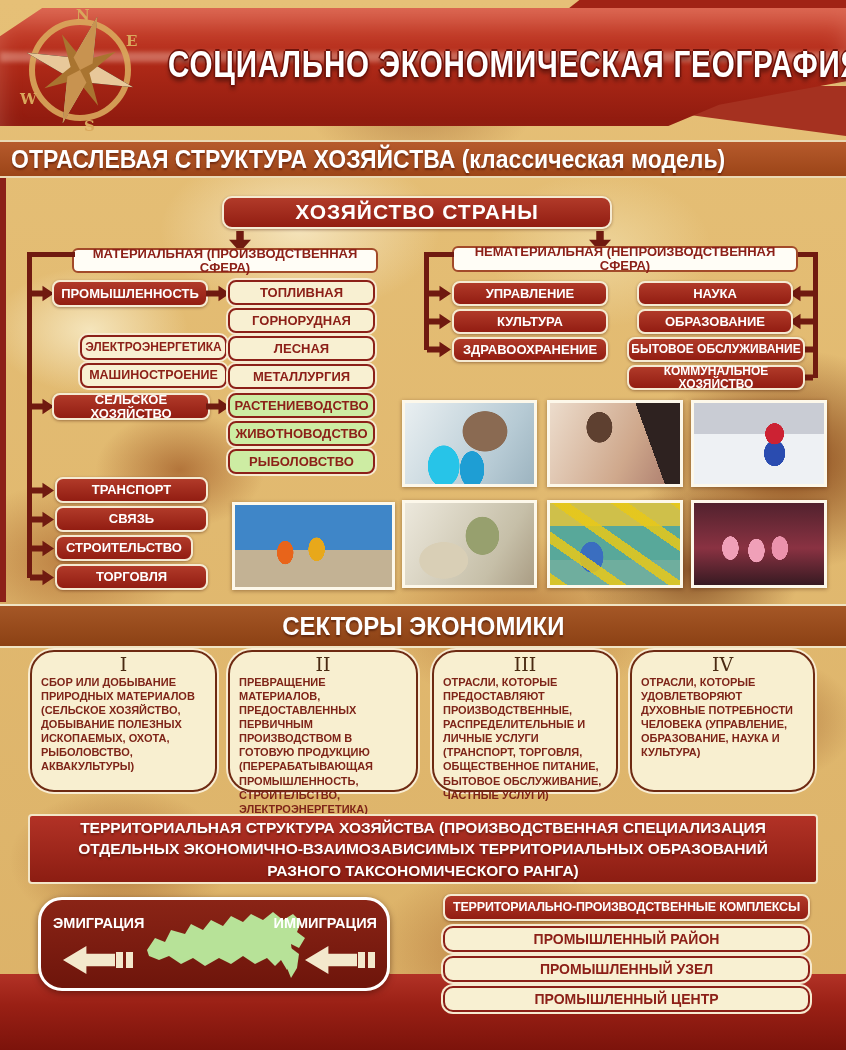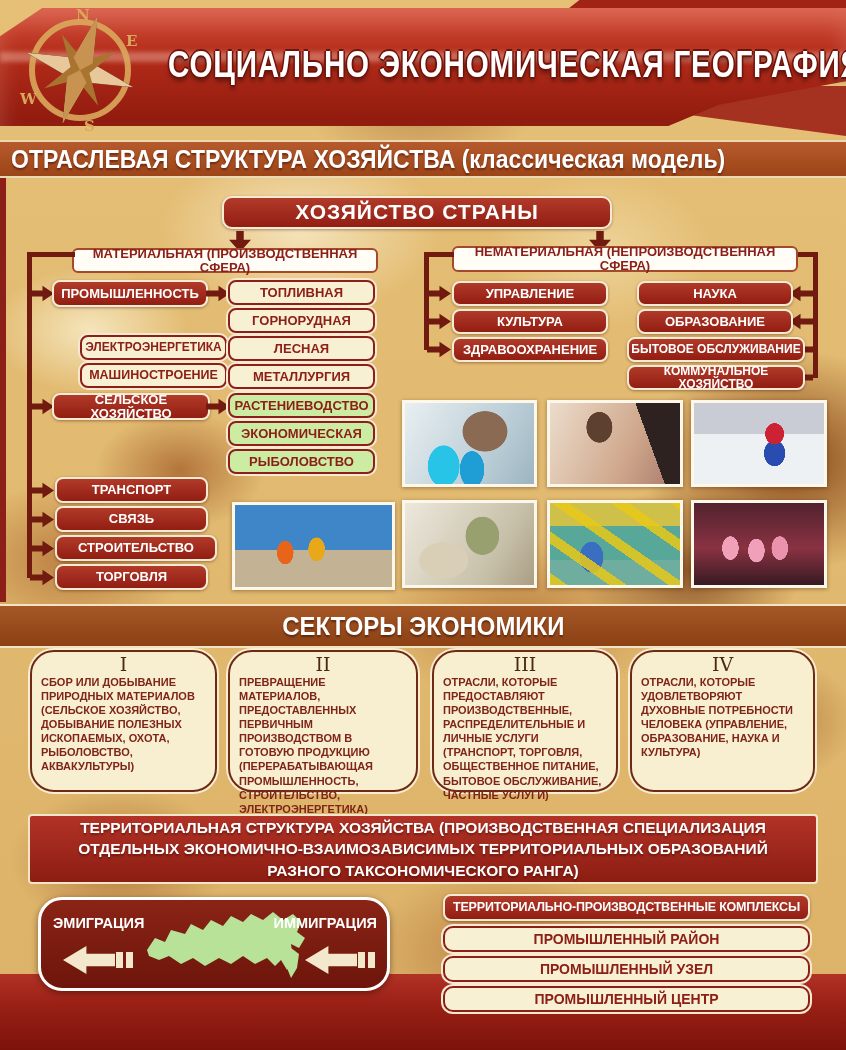--- a/index.html
+++ b/index.html
@@ -177,30 +177,30 @@
   <div class="arrow-right" style="left:30px; top:569px;"></div>
 
   <div class="bx bx-red" style="left:52px; top:280px; width:156px; height:27px;">ПРОМЫШЛЕННОСТЬ</div>
   <div class="arrow-right" style="left:206px; top:285px;"></div>
   <div class="bx bx-cream" style="left:80px; top:335px; width:147px; height:25px; font-size:12px;">ЭЛЕКТРОЭНЕРГЕТИКА</div>
   <div class="bx bx-cream" style="left:80px; top:363px; width:147px; height:25px; font-size:12.5px;">МАШИНОСТРОЕНИЕ</div>
   <div class="bx bx-red" style="left:52px; top:393px; width:158px; height:27px;">СЕЛЬСКОЕ ХОЗЯЙСТВО</div>
   <div class="arrow-right" style="left:206px; top:398px;"></div>
   <div class="bx bx-red" style="left:55px; top:477px; width:153px; height:26px;">ТРАНСПОРТ</div>
   <div class="bx bx-red" style="left:55px; top:506px; width:153px; height:26px;">СВЯЗЬ</div>
-  <div class="bx bx-red" style="left:55px; top:535px; width:162px; height:26px;">СТРОИТЕЛЬСТВО</div>
+  <div class="bx bx-red" style="left:55px; top:535px; width:138px; height:26px;">СТРОИТЕЛЬСТВО</div>
   <div class="bx bx-red" style="left:55px; top:564px; width:153px; height:26px;">ТОРГОВЛЯ</div>
 
   <div class="bx bx-cream" style="left:228px; top:280px; width:147px; height:25px;">ТОПЛИВНАЯ</div>
   <div class="bx bx-cream" style="left:228px; top:308px; width:147px; height:25px;border-radius:8px;">ГОРНОРУДНАЯ</div>
   <div class="bx bx-cream" style="left:228px; top:336px; width:147px; height:25px;">ЛЕСНАЯ</div>
   <div class="bx bx-cream" style="left:228px; top:364px; width:147px; height:25px;">МЕТАЛЛУРГИЯ</div>
 
   <div class="bx bx-green" style="left:228px; top:393px; width:147px; height:25px;">РАСТЕНИЕВОДСТВО</div>
-  <div class="bx bx-green" style="left:228px; top:421px; width:147px; height:25px;">ЭКОНОМИЧЕСКАЯ</div>
+  <div class="bx bx-green" style="left:228px; top:421px; width:147px; height:25px;">ЖИВОТНОВОДСТВО</div>
   <div class="bx bx-green" style="left:228px; top:449px; width:147px; height:25px;">РЫБОЛОВСТВО</div>
 
   <div class="line" style="left:424px; top:252px; width:30px; height:5px;"></div>
   <div class="line" style="left:424px; top:252px; width:5px; height:98px;"></div>
   <div class="arrow-right" style="left:427px; top:285px;"></div>
   <div class="arrow-right" style="left:427px; top:313px;"></div>
   <div class="arrow-right" style="left:427px; top:341px;"></div>
 
   <div class="line" style="left:798px; top:252px; width:20px; height:5px;"></div>
   <div class="line" style="left:813px; top:252px; width:5px; height:126px;"></div>

